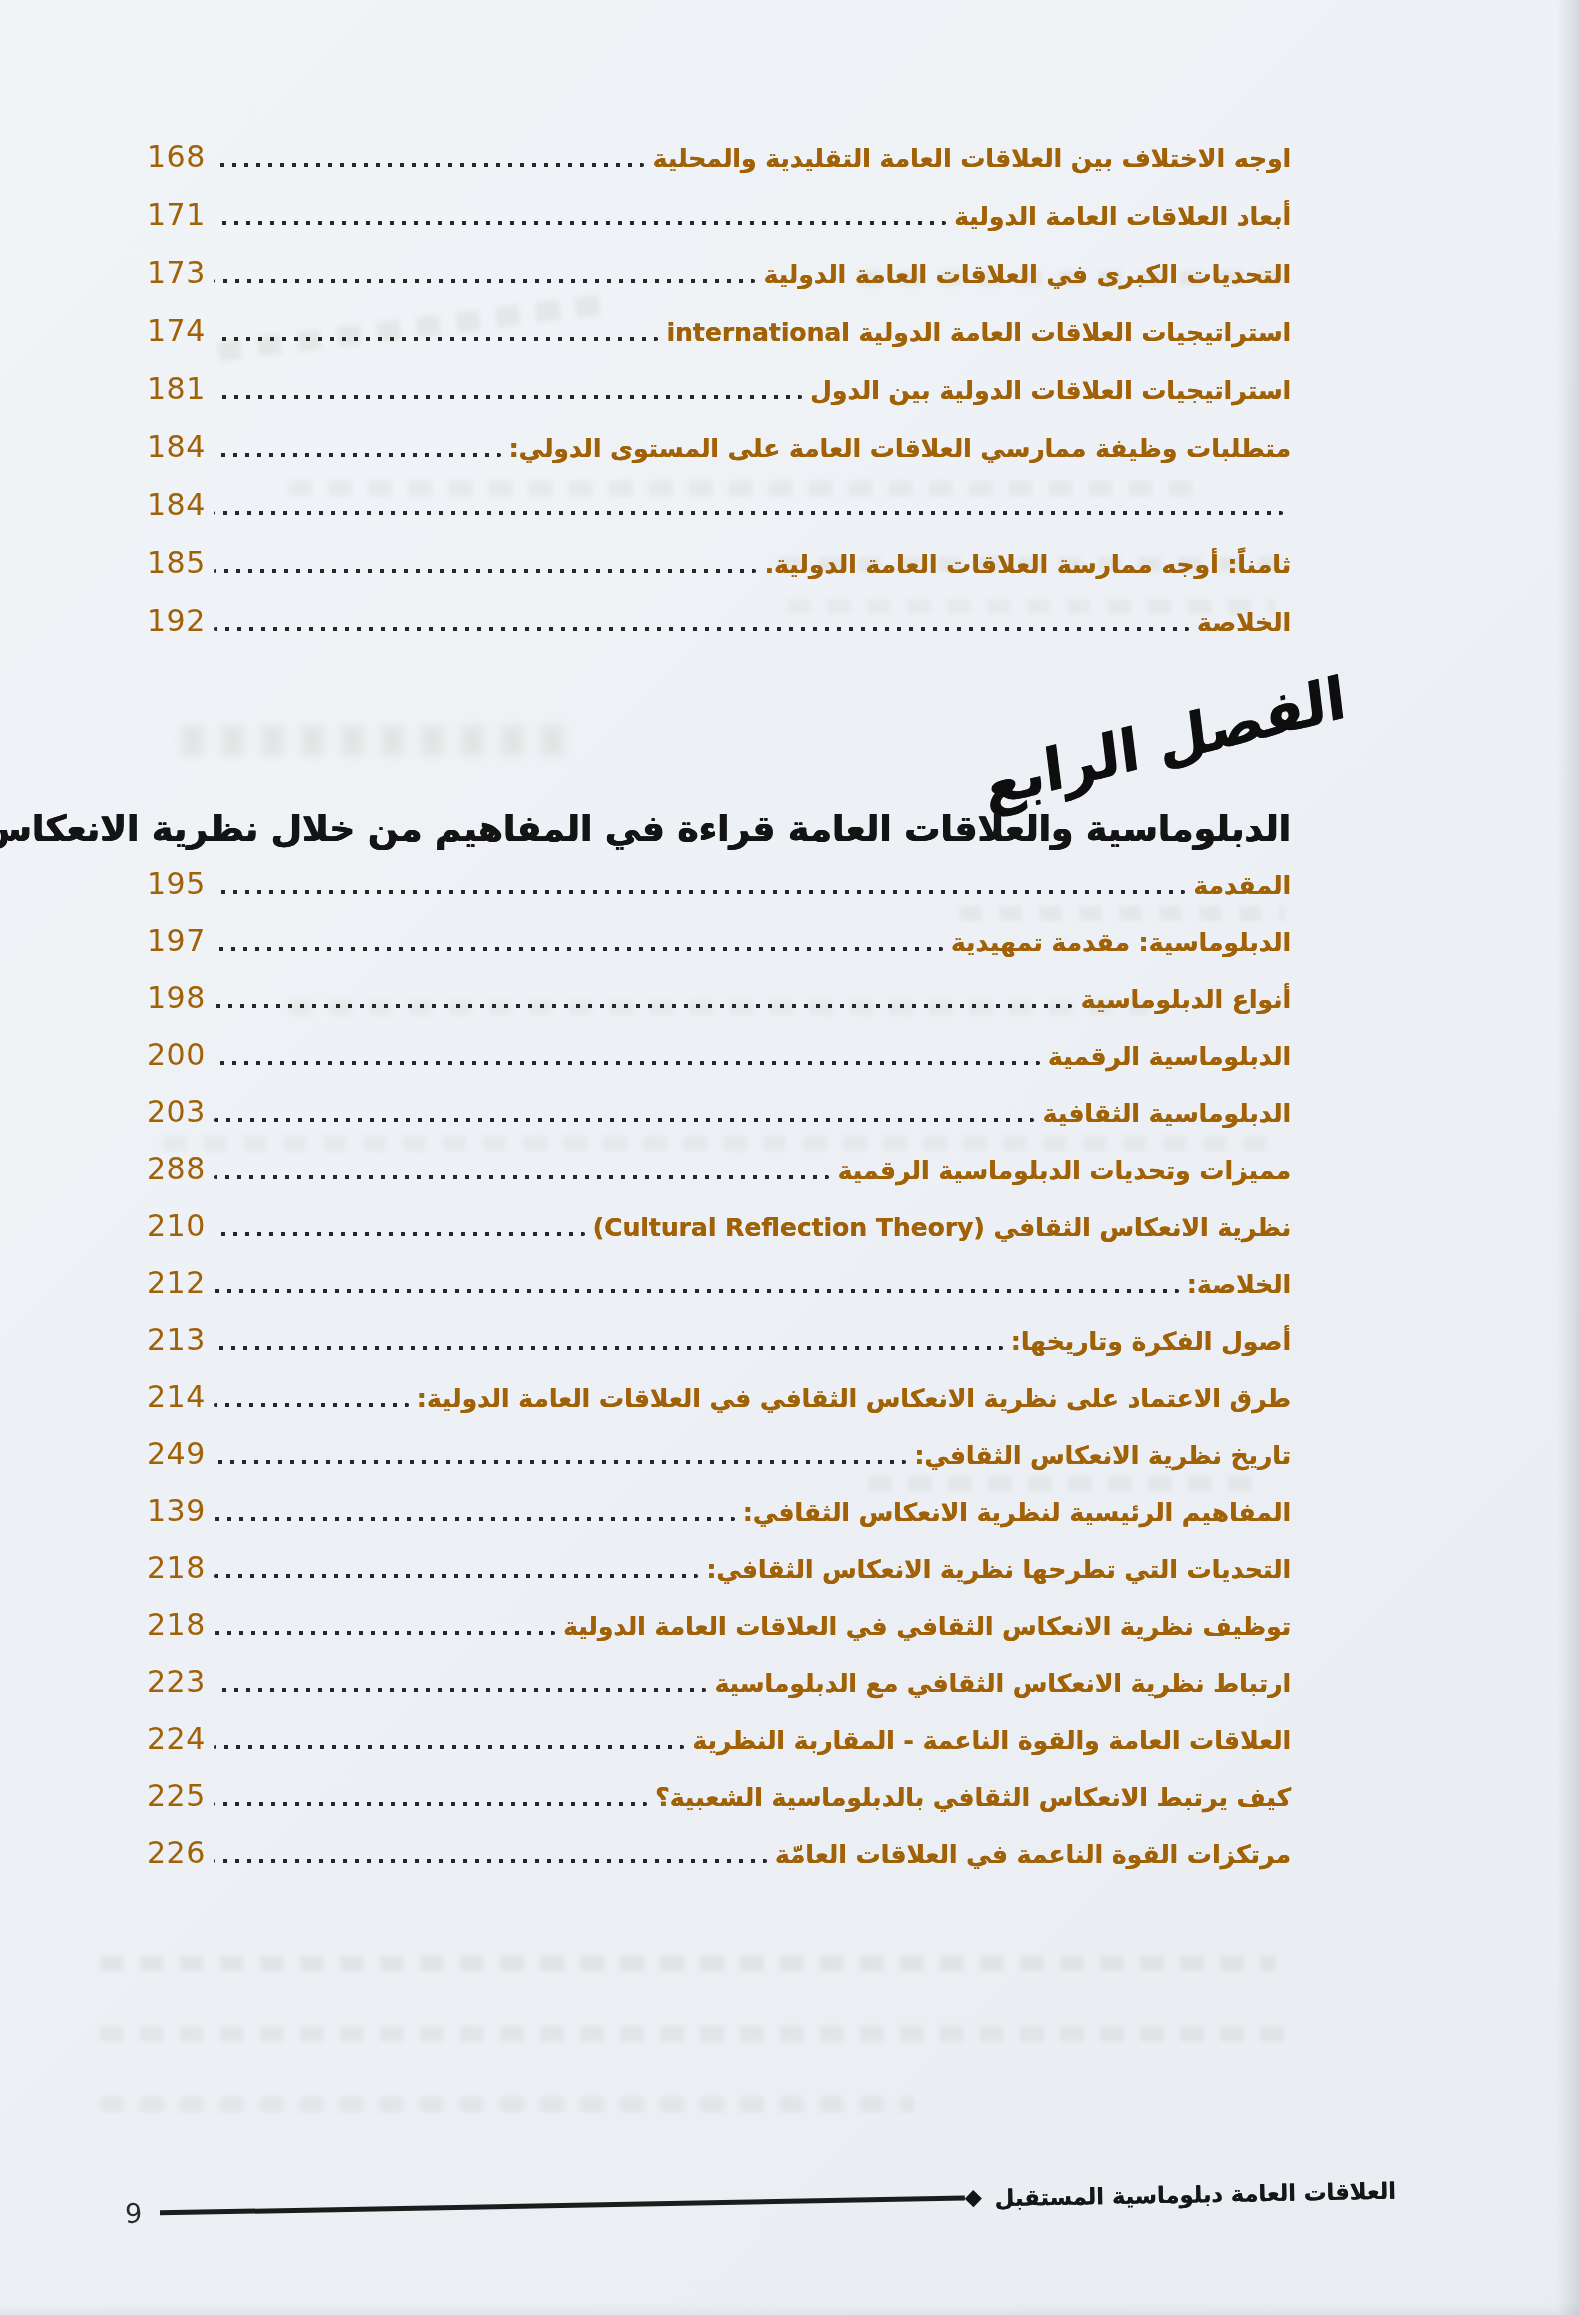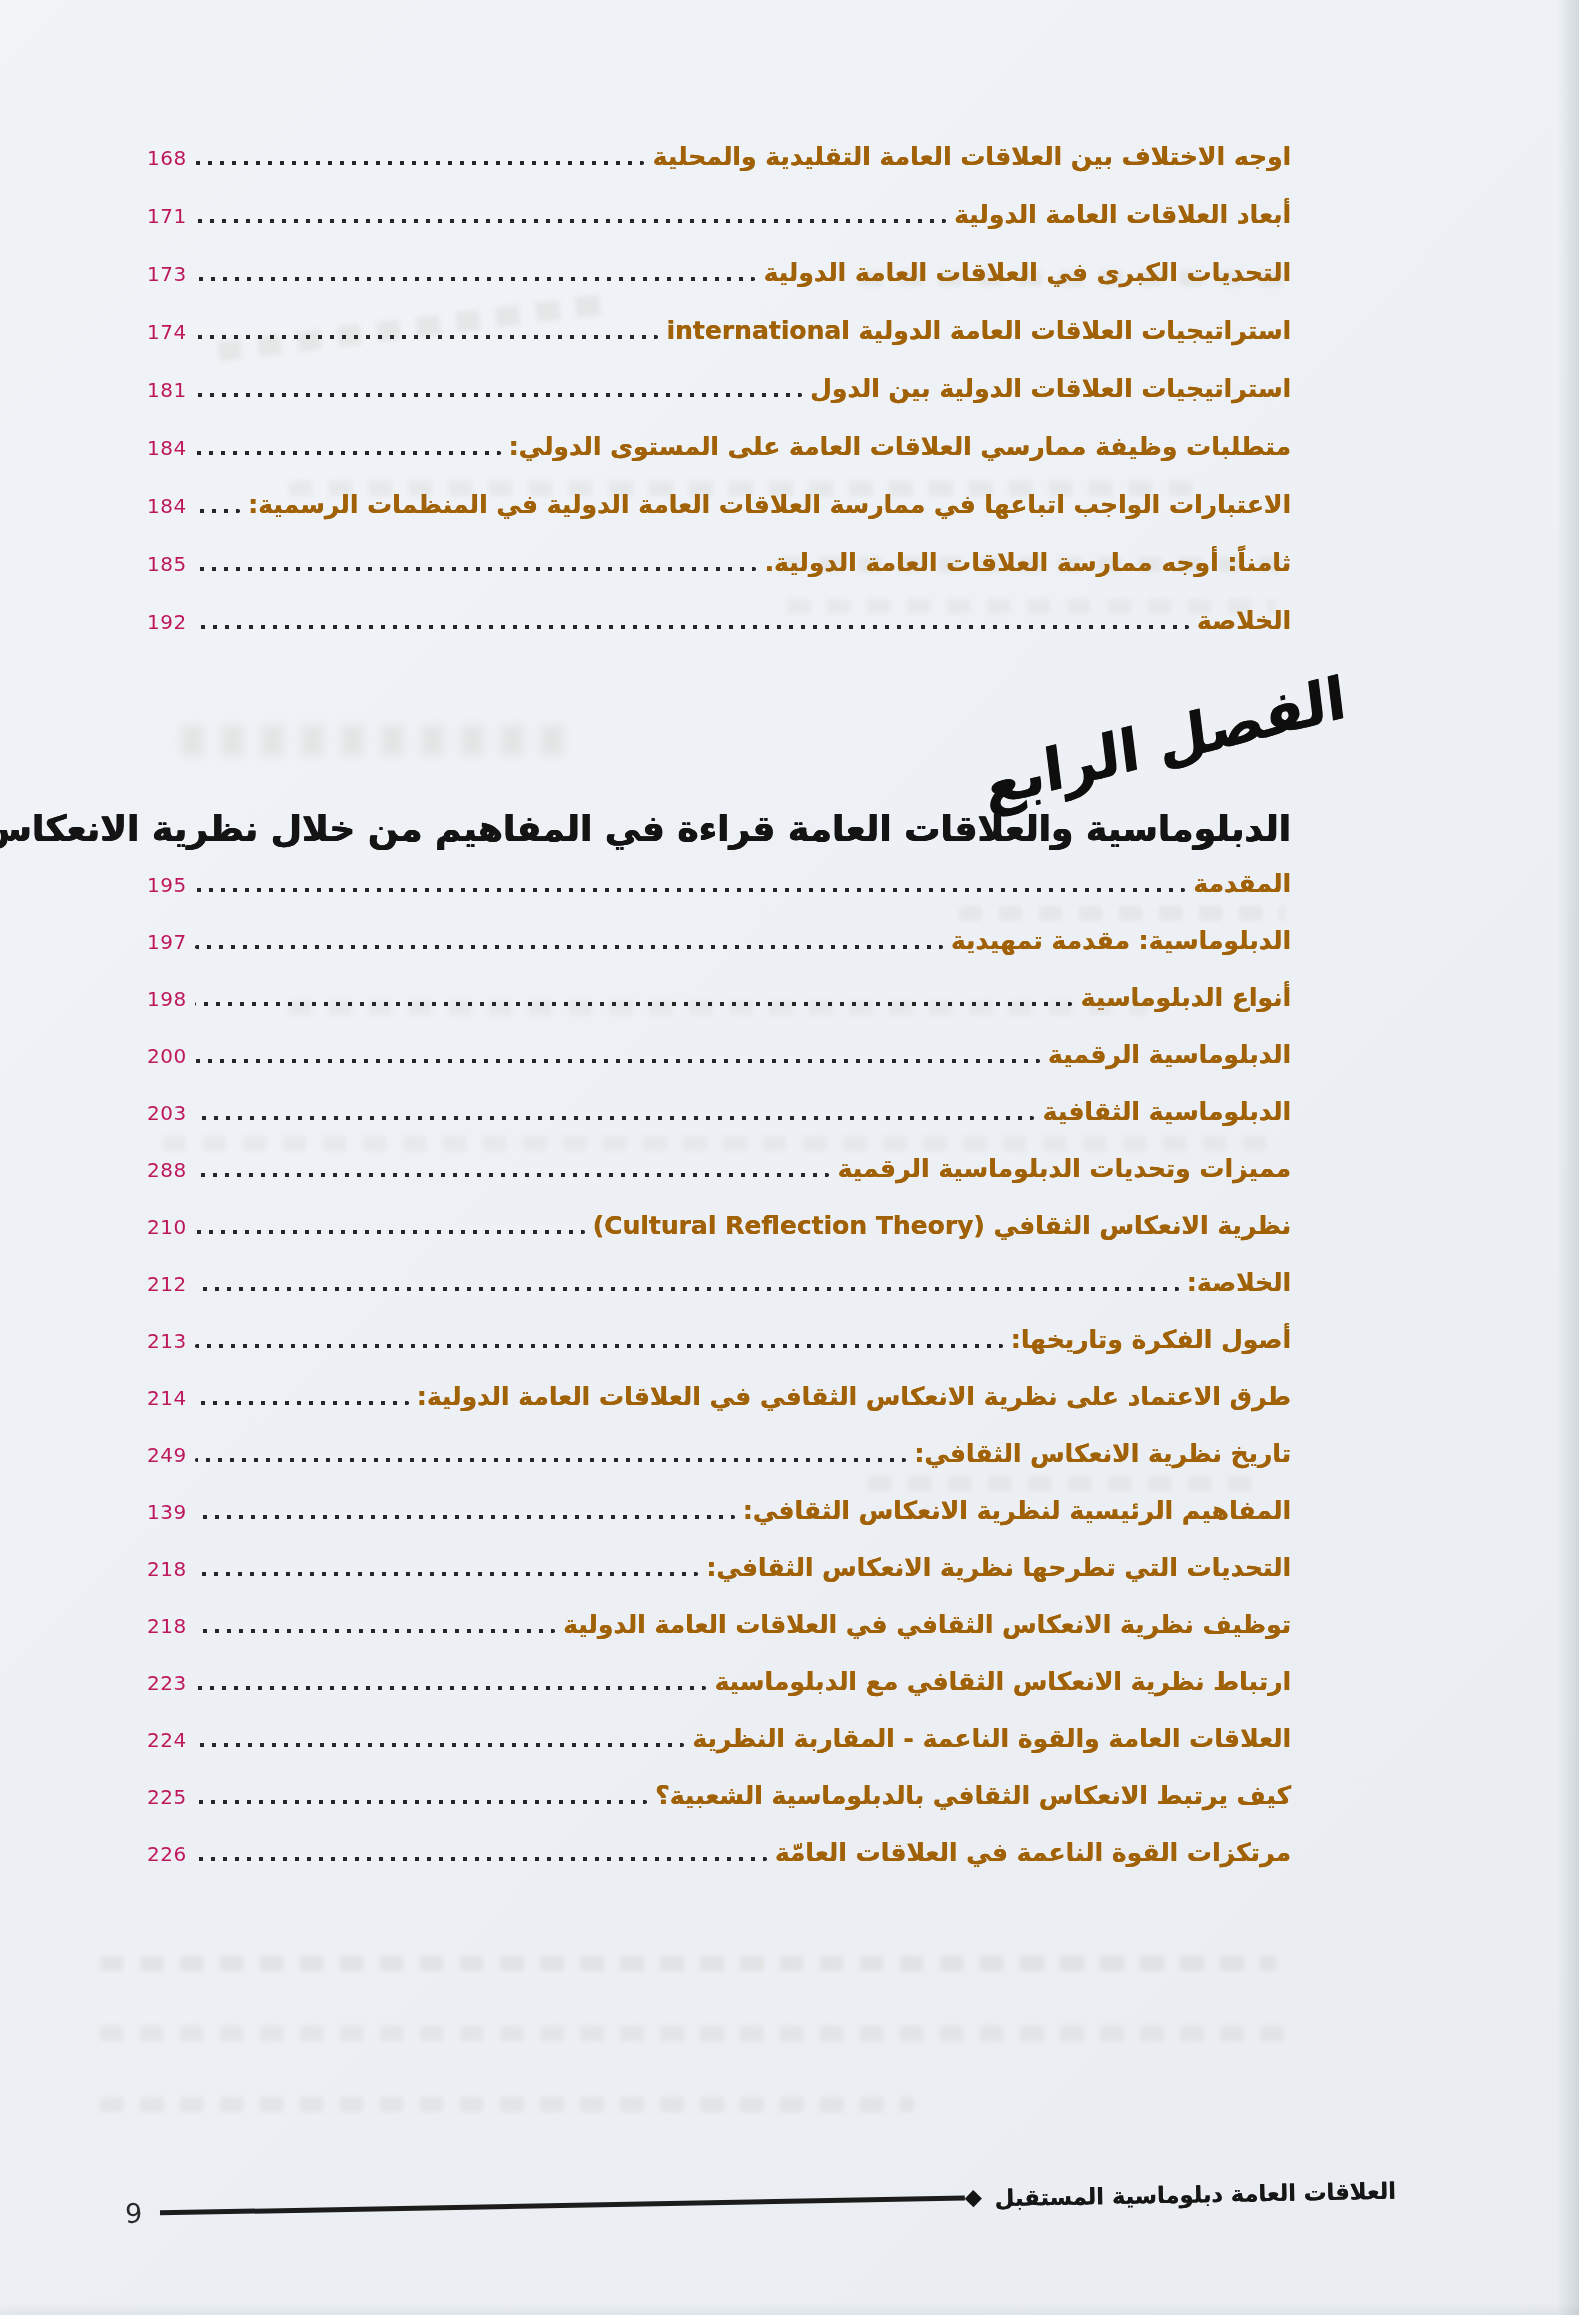--- a/index.html
+++ b/index.html
@@ -22,21 +22,21 @@
   #toc2 .row{height:57px;}
   .label{
     font-size:25px;font-weight:bold;white-space:nowrap;color:#a16207;
     text-shadow:0.3px 0 0 currentColor;
   }
   .leader{
     flex:1 1 auto;min-width:12.7px;height:4.3px;align-self:baseline;
     margin:0 8.1px;margin-bottom:0.9px;border-radius:1.8px;
     background:repeating-linear-gradient(to left,#272727 0 4.2px,rgba(0,0,0,0) 4.2px 12px);
   }
-  .num{font-size:20px;line-height:1;letter-spacing:0.5px;color:#be185d;direction:ltr;text-align:center;}
+  .num{font-size:30px;line-height:1;letter-spacing:0.5px;color:#a16207;direction:ltr;text-align:center;}
 
   
   .calligraphy{
     position:absolute;top:713px;right:228px;
     font-size:58px;font-weight:bold;color:#0e0e0e;line-height:1;
     letter-spacing:-1.8px;white-space:nowrap;
     transform:rotate(-14deg) skewX(-7deg);transform-origin:center;
     text-shadow:0.5px 0 0 currentColor;
   }
   .chapter-row{position:absolute;top:808px;left:147px;right:288px;height:58px;}
@@ -123,21 +123,20 @@
         <span class="label">استراتيجيات العلاقات الدولية بين الدول</span>
         <span class="leader"></span>
         <span class="num">181</span>
       </div>
       <div class="row">
         <span class="label">متطلبات وظيفة ممارسي العلاقات العامة على المستوى الدولي:</span>
         <span class="leader"></span>
         <span class="num">184</span>
       </div>
       <div class="row">
-        <span class="label">الاعتبارات الواجب اتباعها في ممارسة العلاقات العامة الدولية في المنظمات الرسمية:</span>
         <span class="leader"></span>
         <span class="num">184</span>
       </div>
       <div class="row">
         <span class="label">ثامناً: أوجه ممارسة العلاقات العامة الدولية.</span>
         <span class="leader"></span>
         <span class="num">185</span>
       </div>
       <div class="row">
         <span class="label">الخلاصة</span>

